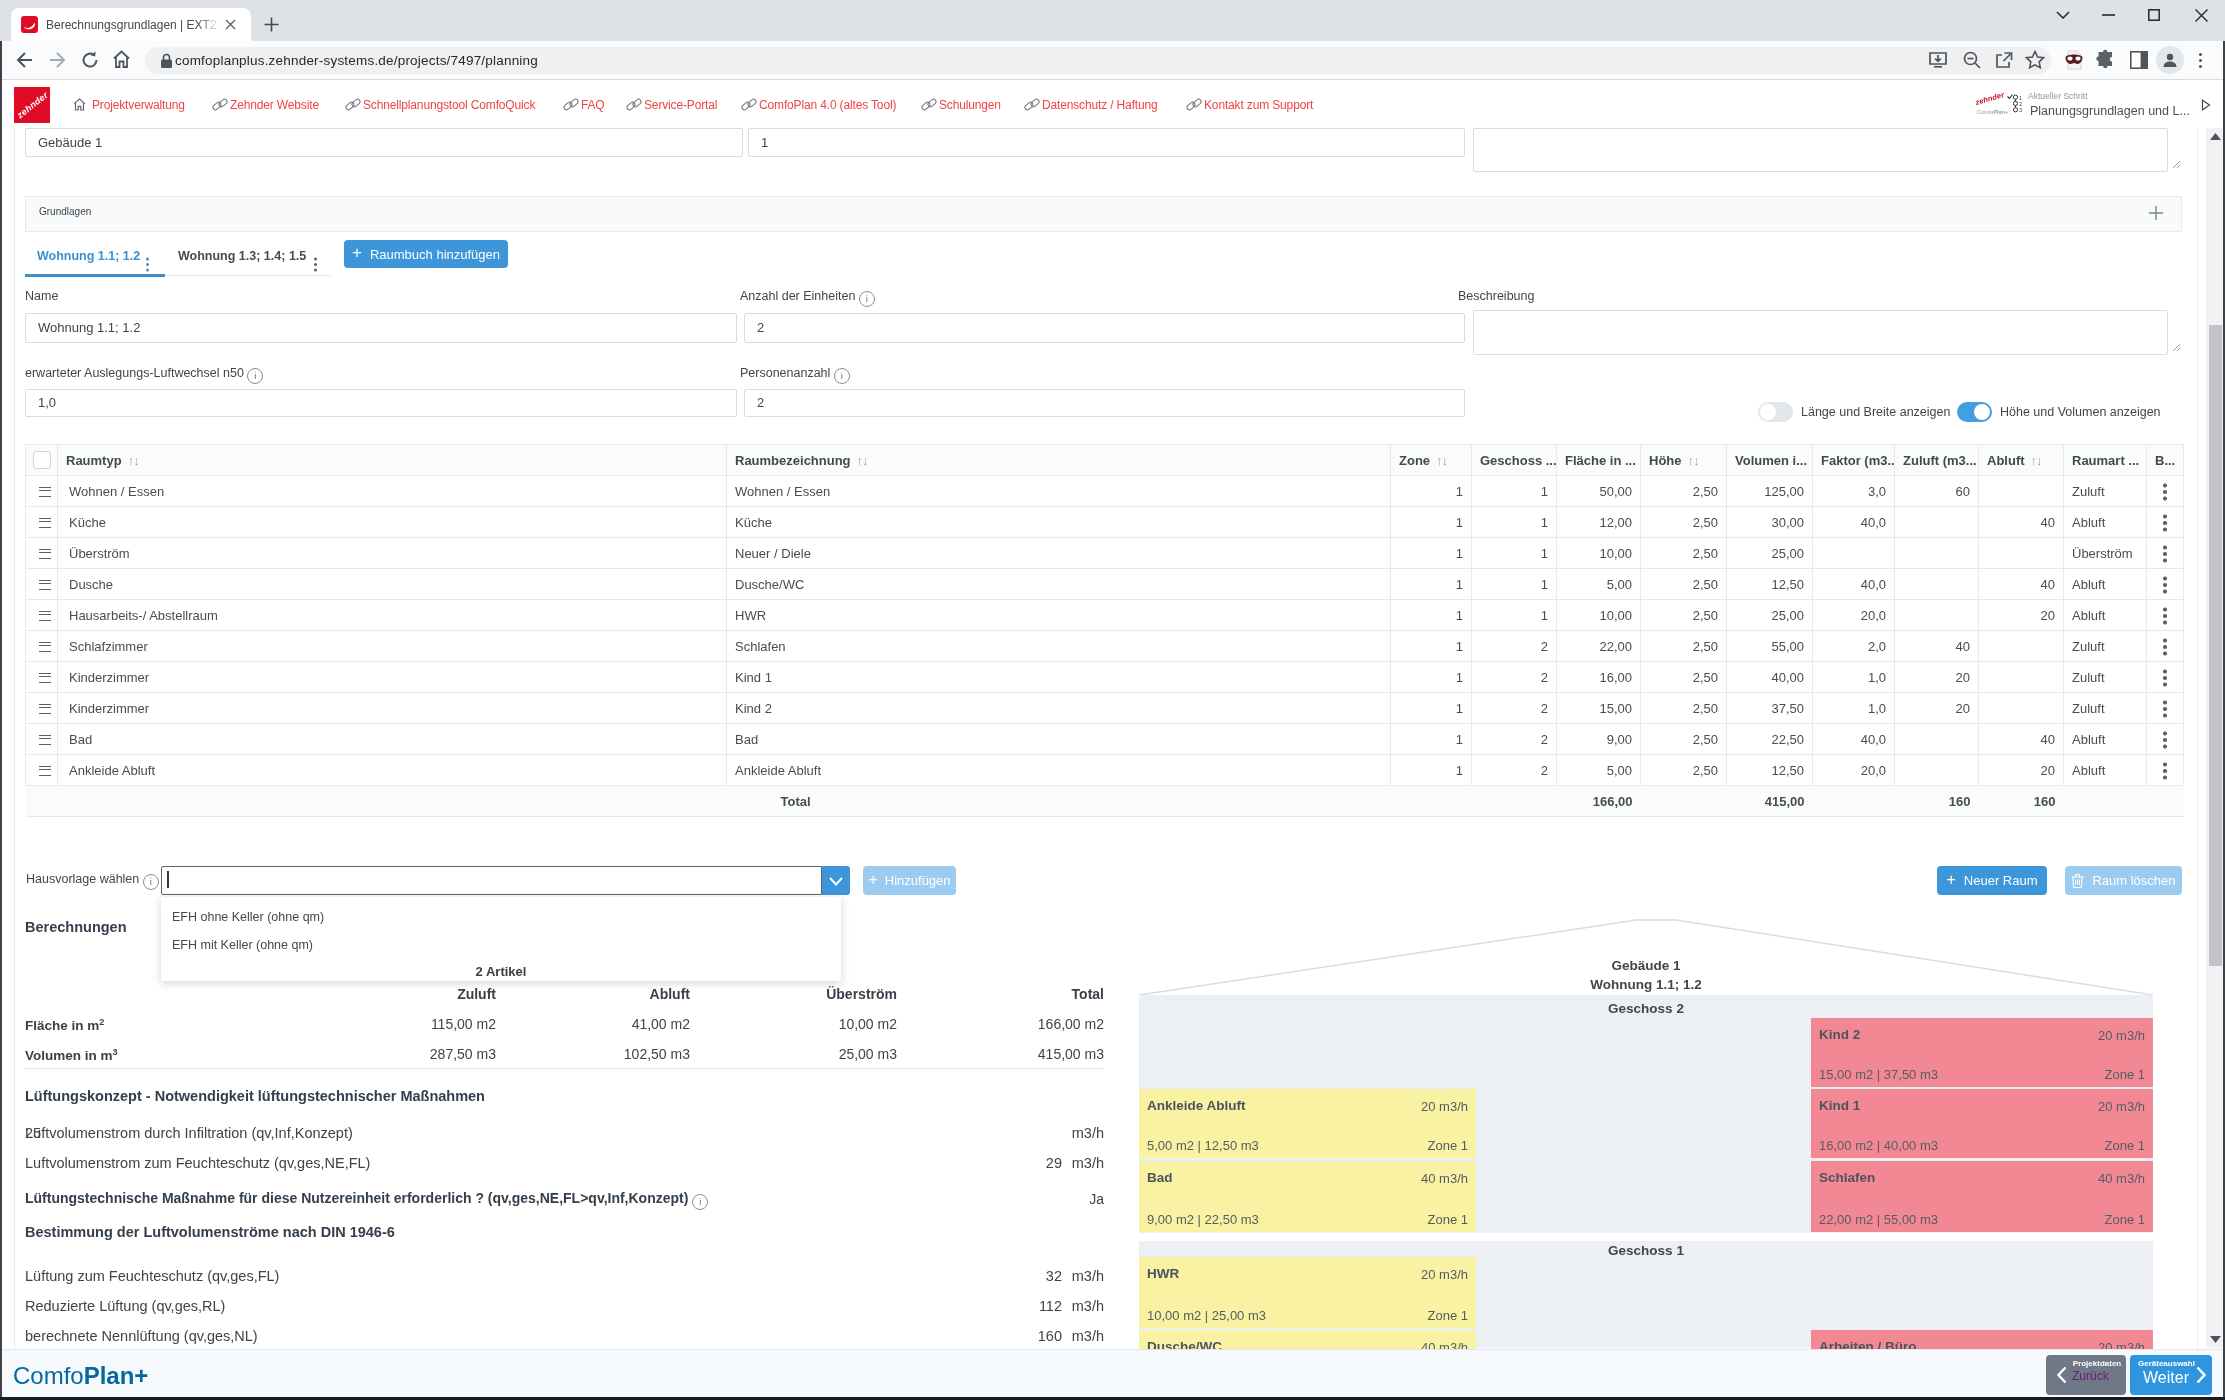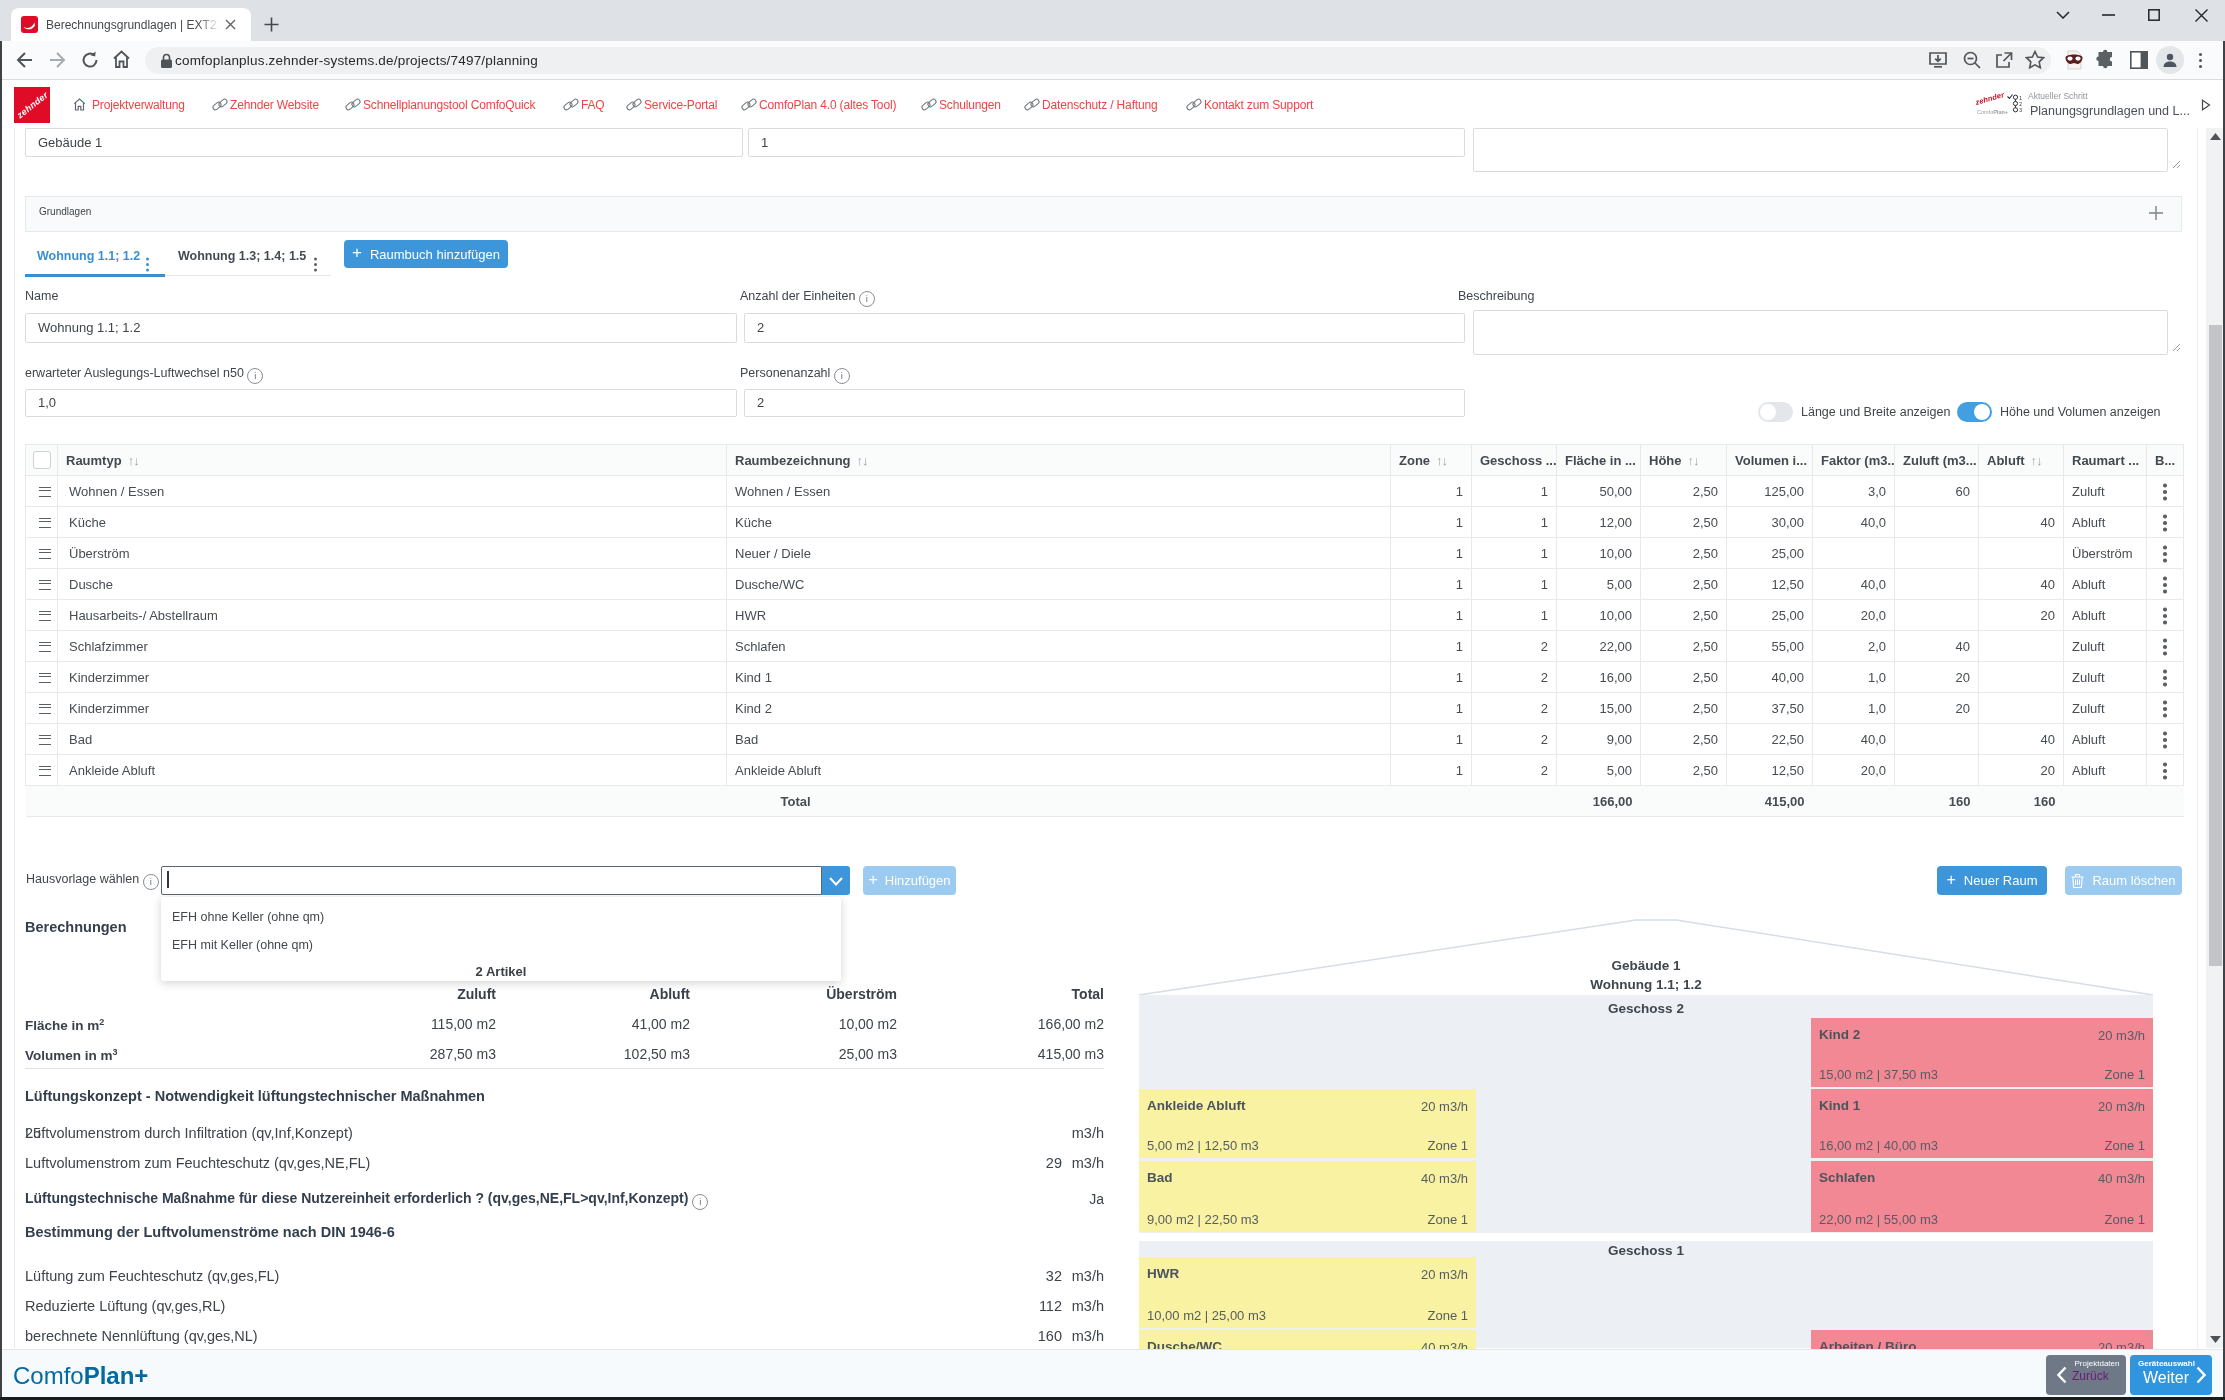--- a/index.html
+++ b/index.html
@@ -566,21 +566,21 @@
       <span class="t1">Arbeiten / Büro</span>
       <span class="t2">20 m3/h</span>
     </div>
   <div class="a" id="footer"></div>
 
   <div class="a" style="left:13px;top:1362px;font-size:24px;color:#0369a1">Comfo<b>Plan+</b></div>
   <div class="a" style="left:2046px;top:1355px;width:80px;height:40px;background:#6e7887;border-radius:4px"></div>
   <svg class="a" style="left:2057px;top:1366px" width="10" height="18" viewBox="0 0 10 18">
       <path d="M8.5 1.5 L1.5 9 L8.5 16.5" stroke="#fff" stroke-width="2.4" fill="none"></path>
     </svg>
-  <div class="a" style="left:2072px;top:1359px;width:50px;text-align:center;font-size:8px;font-weight:normal;color:#fff">Projektdaten</div>
+  <div class="a" style="left:2072px;top:1359px;width:50px;text-align:center;font-size:8px;font-weight:bold;color:#fff">Projektdaten</div>
   <div class="a" style="left:2072px;top:1369px;width:50px;text-align:left;font-size:12px;color:#701a75">Zurück</div>
   <div class="a" style="left:2130px;top:1355px;width:82px;height:40px;background:#2e95de;border-radius:4px"></div>
   <div class="a" style="left:2138px;top:1359px;width:56px;text-align:center;font-size:8px;font-weight:bold;color:#fff">Geräteauswahl</div>
   <div class="a" style="left:2138px;top:1369px;width:56px;text-align:center;font-size:16px;color:#fff">Weiter</div>
   <svg class="a" style="left:2196px;top:1366px" width="10" height="18" viewBox="0 0 10 18">
       <path d="M1.5 1.5 L8.5 9 L1.5 16.5" stroke="#fff" stroke-width="2.4" fill="none"></path>
     </svg>
   <div class="a" id="sbtrack"></div>
   <div class="a" id="sbthumb"></div>
   <svg class="a" style="left:2210px;top:133px" width="11" height="7" viewBox="0 0 11 7">

